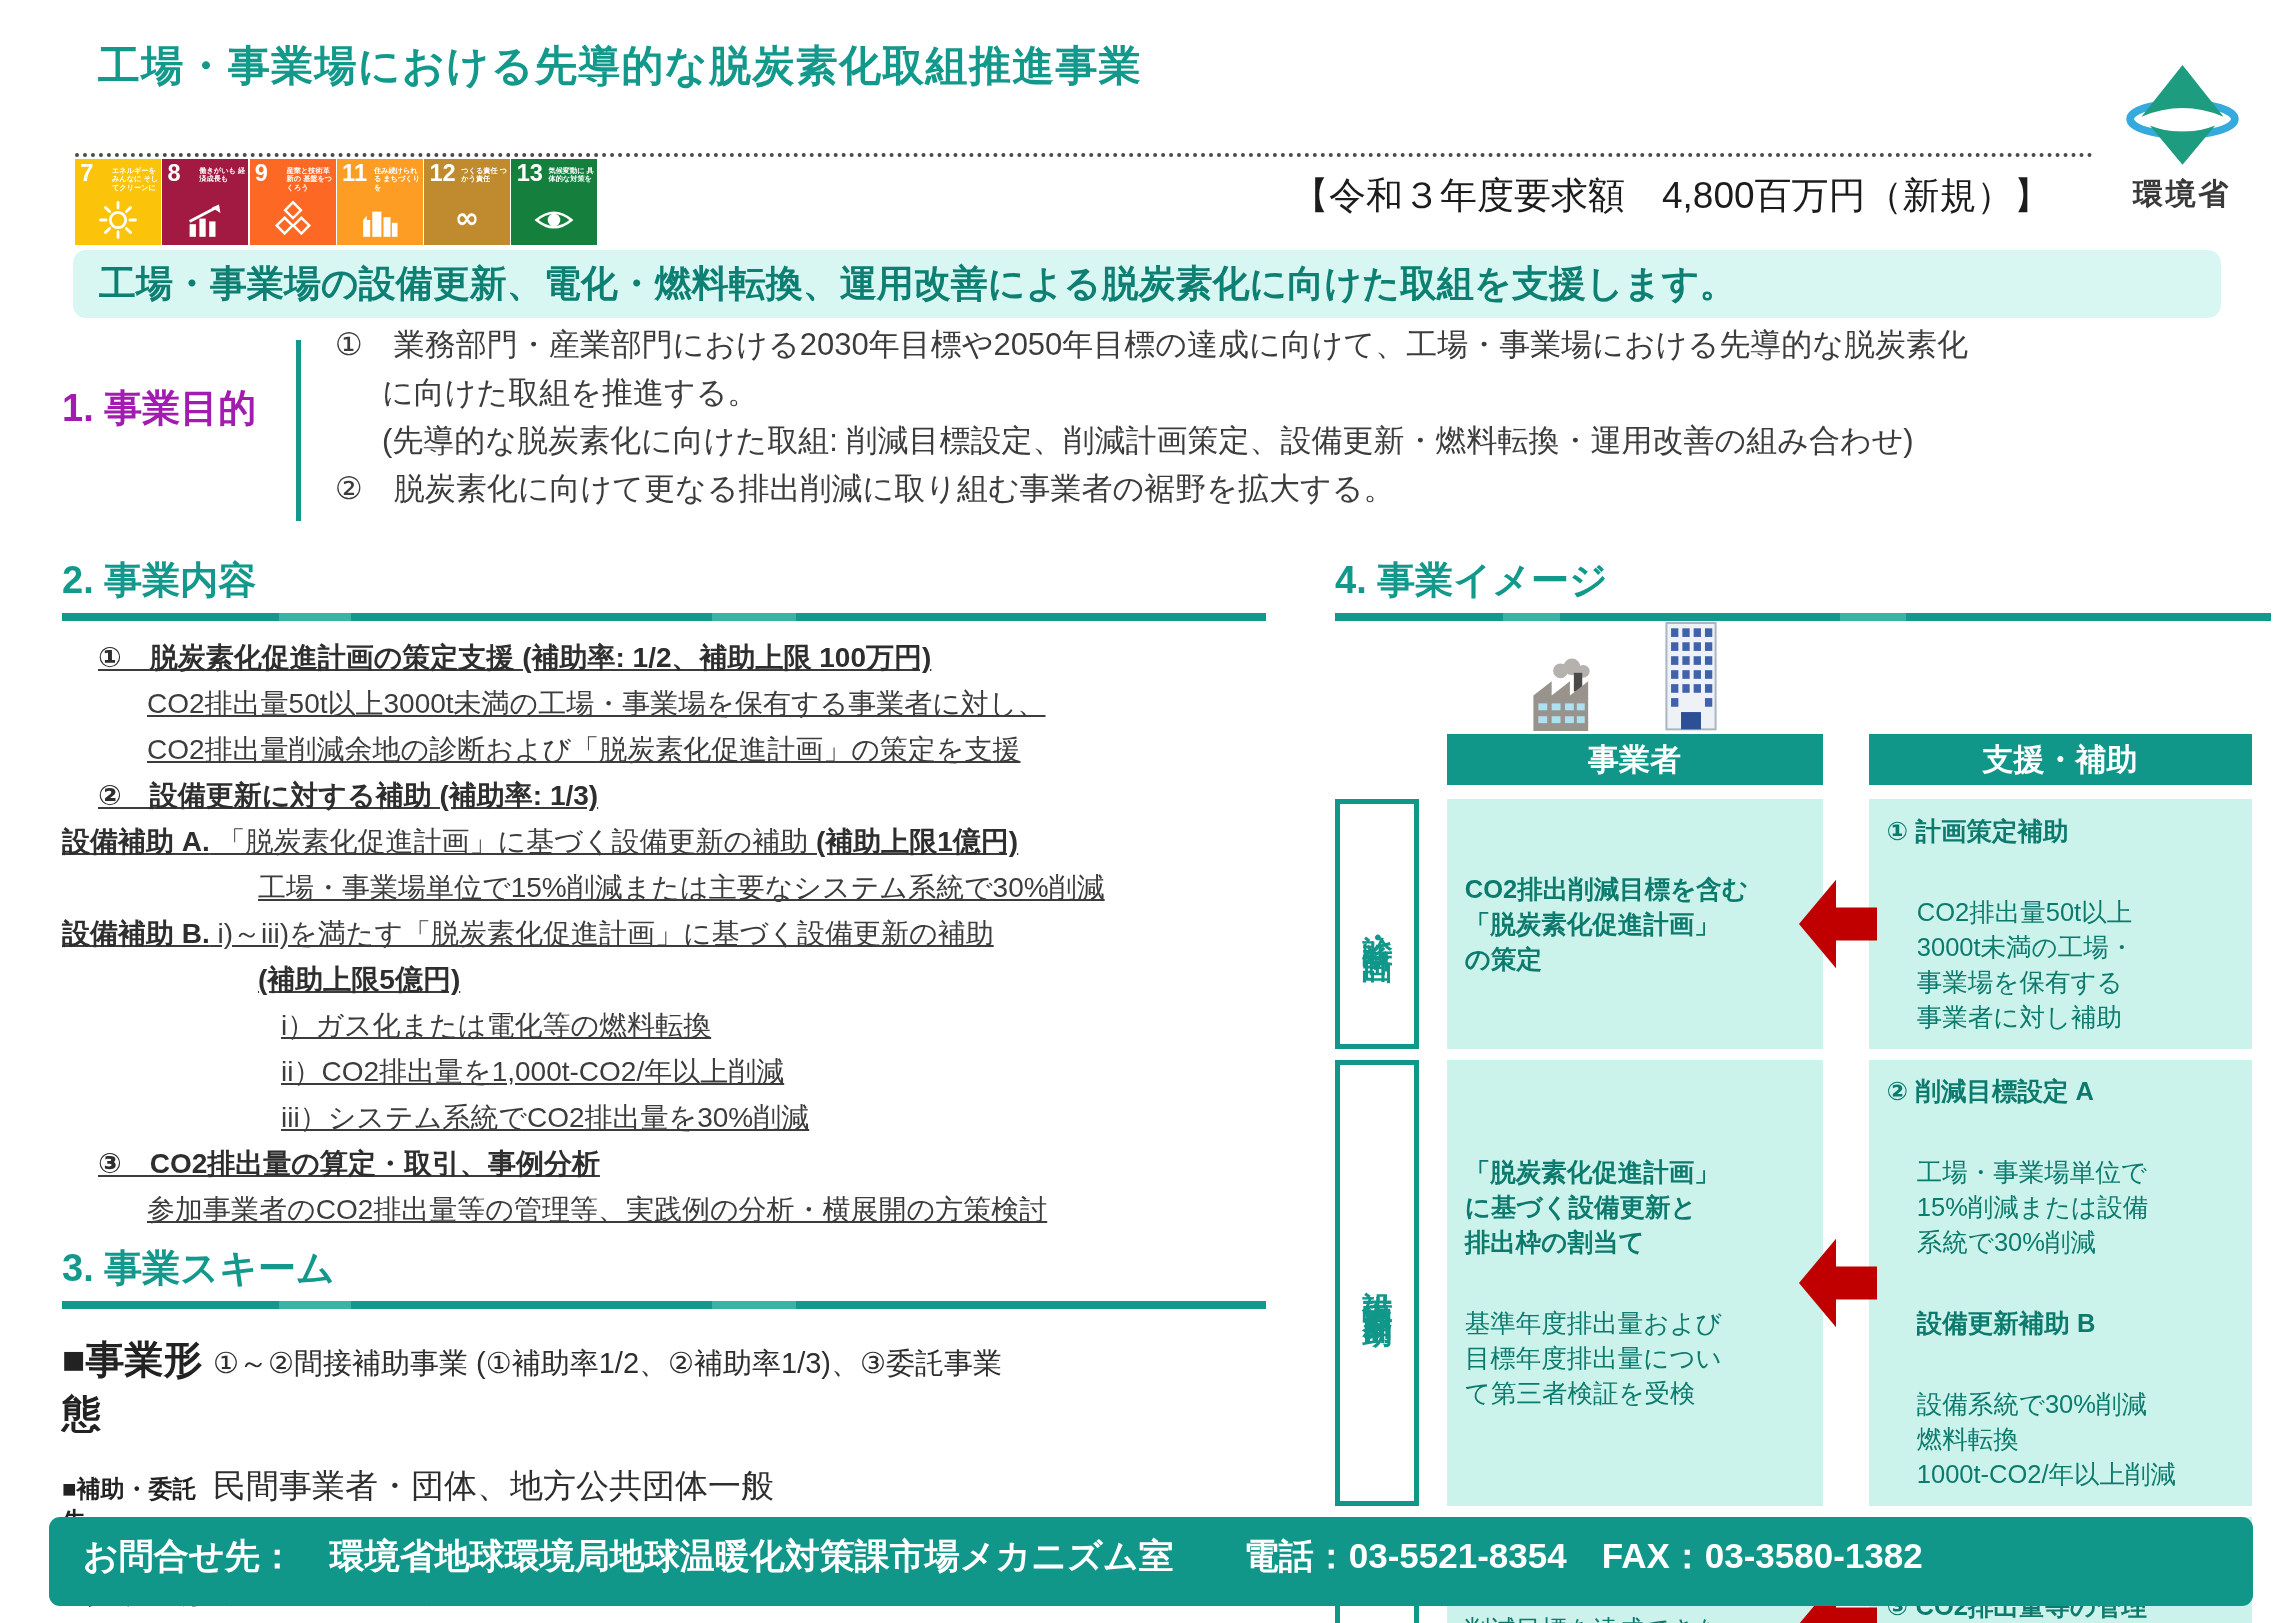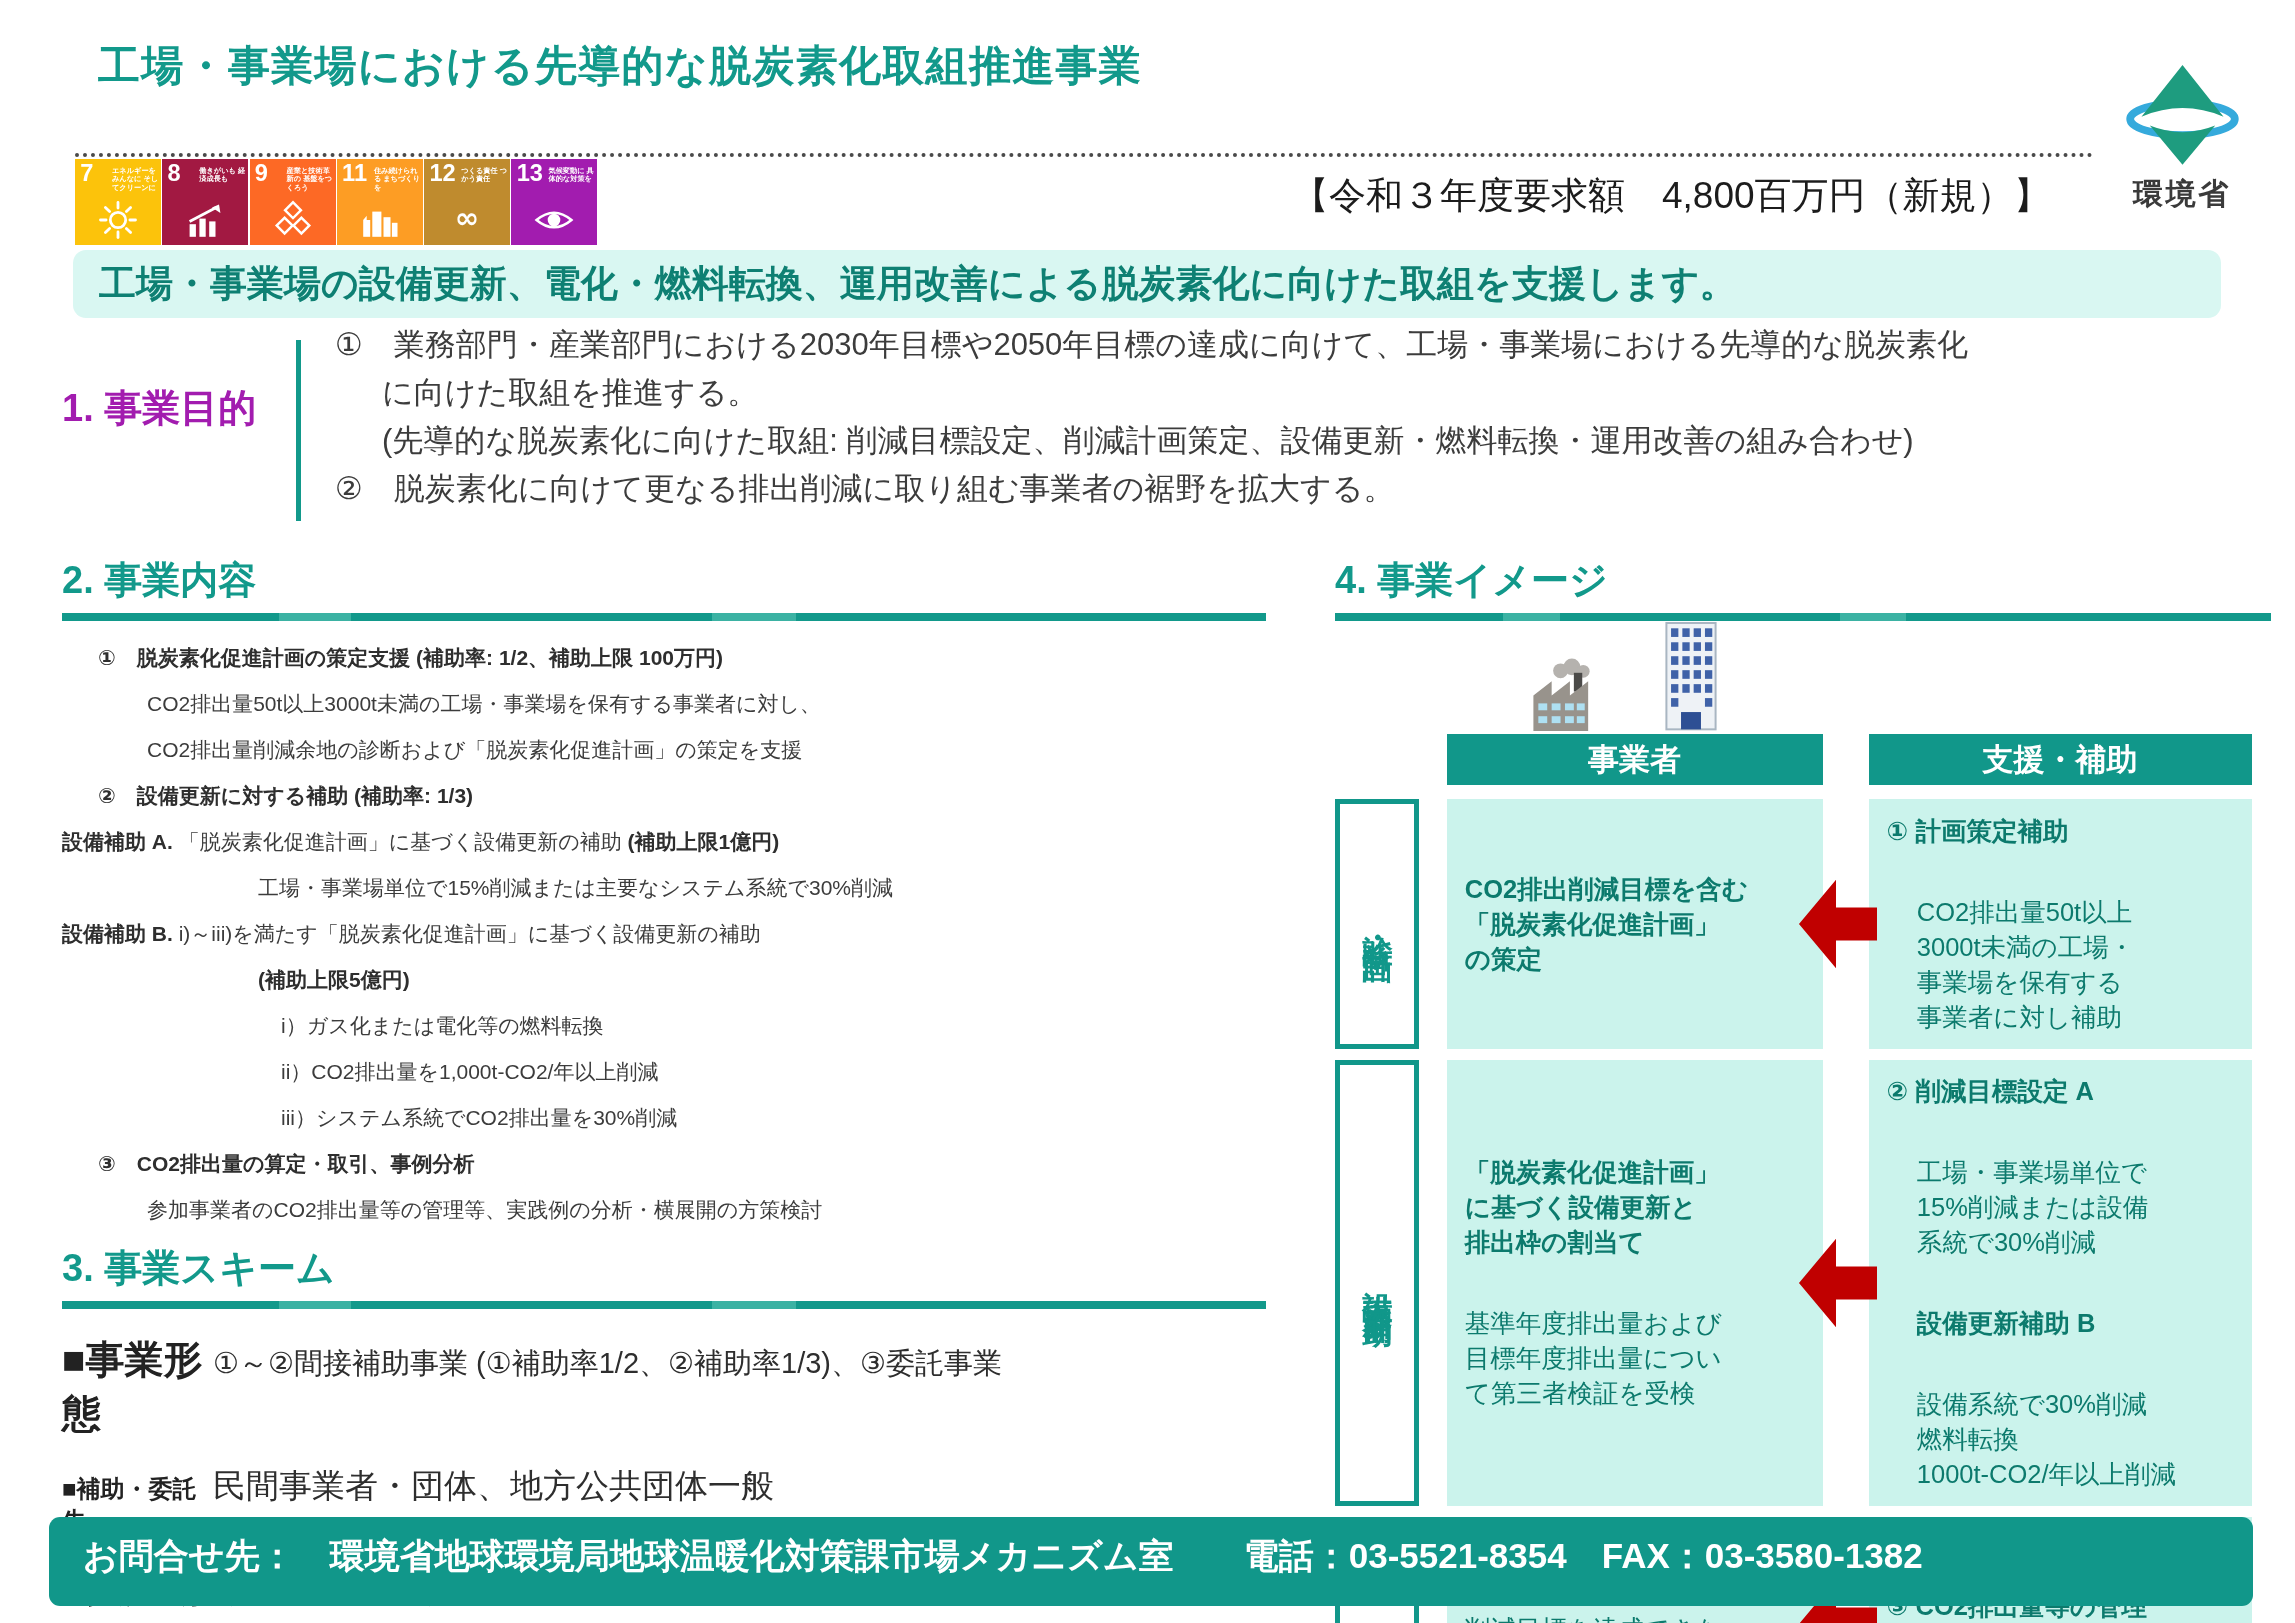--- a/index.html
+++ b/index.html
@@ -26,21 +26,21 @@
   #sec1-vline{left:296px;top:340px;width:5.2px;height:181px;background:#12998B;}
   #sec1-content{left:335px;top:321px;width:1957px;}
   .s1line{font-size:31px;line-height:48px;color:#3c3c3c;white-space:nowrap;}
   .s1line.i1{padding-left:47px;}
   
   .h2{font-size:38px;font-weight:700;color:#12998B;}
   .rule{height:8.5px;margin-top:6.5px;background:linear-gradient(90deg,#12998B 0 18%,#3BB2A3 18% 24%,#12998B 24% 54%,#3BB2A3 54% 61%,#12998B 61% 100%);}
   
   #sec2{left:62px;top:555px;width:1204px;}
   #sec2-lines{margin-top:14.4px;}
-  .s2line{font-size:21px;line-height:46px;color:#3c3c3c;white-space:nowrap;}
+  .s2line{font-size:28px;line-height:46px;color:#3c3c3c;white-space:nowrap;text-decoration:underline;}
   .ind-0{padding-left:0;} .ind-1{padding-left:36px;} .ind-2{padding-left:85px;}
   .ind-3{padding-left:196px;} .ind-4{padding-left:219px;}
   .bold{font-weight:700;color:#2e2e2e;}
   
   #sec3{left:62px;top:1243px;width:1204px;}
   #sec3-rows{margin-top:23.6px;}
   .s3row{display:flex;align-items:baseline;margin-bottom:23.6px;}
   .s3-label{width:151px;font-weight:700;color:#222;font-size:39px;flex:0 0 auto;}
   .s3row:nth-child(2) .s3-label{font-size:24px;}
   .s3-value{font-size:29px;color:#2e2e2e;white-space:nowrap;}
@@ -124,21 +124,21 @@
             <polygon points="11,30 11,24 6,30"></polygon>
           </svg></div>
       </div>
       <div class="sdg-tile" style="background: rgb(191, 139, 46);">
         <div class="sdg-num">12</div>
         <div class="sdg-label">つくる責任 つかう責任</div>
         <div class="sdg-icon"><svg viewBox="0 0 60 60">
             <text x="30" y="42" text-anchor="middle" font-size="42" font-weight="bold" fill="#fff" font-family="DejaVu Sans, sans-serif">∞</text>
           </svg></div>
       </div>
-      <div class="sdg-tile" style="background: #a21caf;">
+      <div class="sdg-tile" style="background: #15803d;">
         <div class="sdg-num">13</div>
         <div class="sdg-label">気候変動に 具体的な対策を</div>
         <div class="sdg-icon"><svg viewBox="0 0 60 60">
             <path d="M5 30 Q30 9 55 30 Q30 51 5 30 Z" fill="none" stroke="#fff" stroke-width="3.5"></path>
             <circle cx="30" cy="30" r="9" fill="#fff"></circle>
           </svg></div>
       </div>
     </div>
 
   <div id="budget" class="abs">【令和３年度要求額　4,800百万円（新規）】</div>

